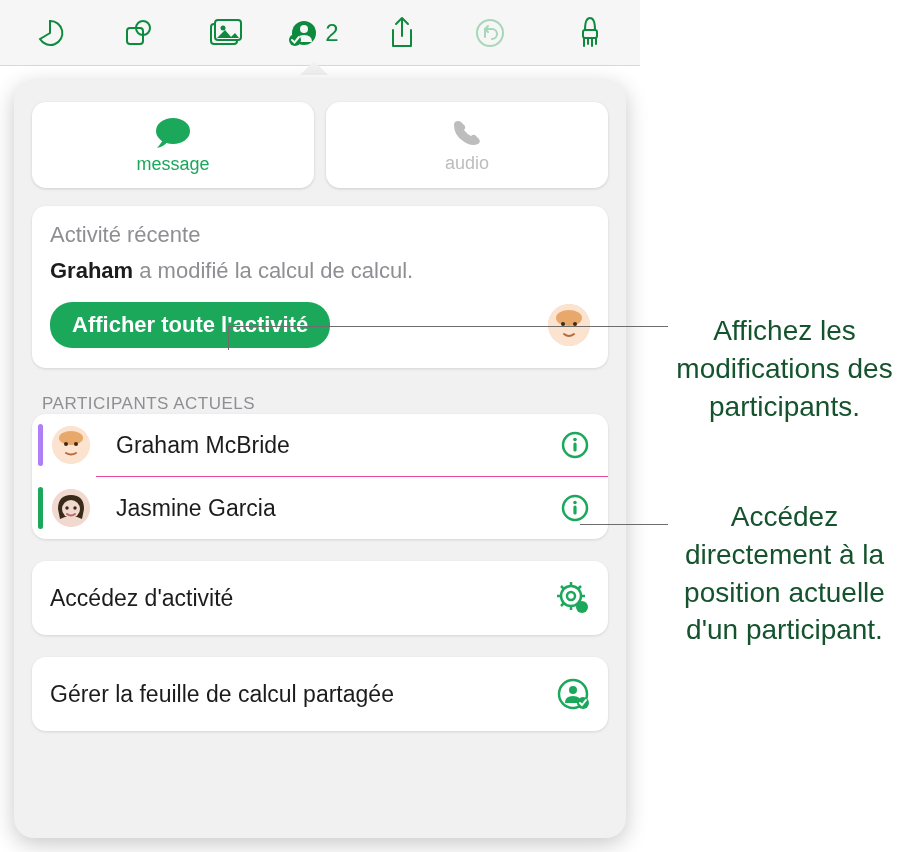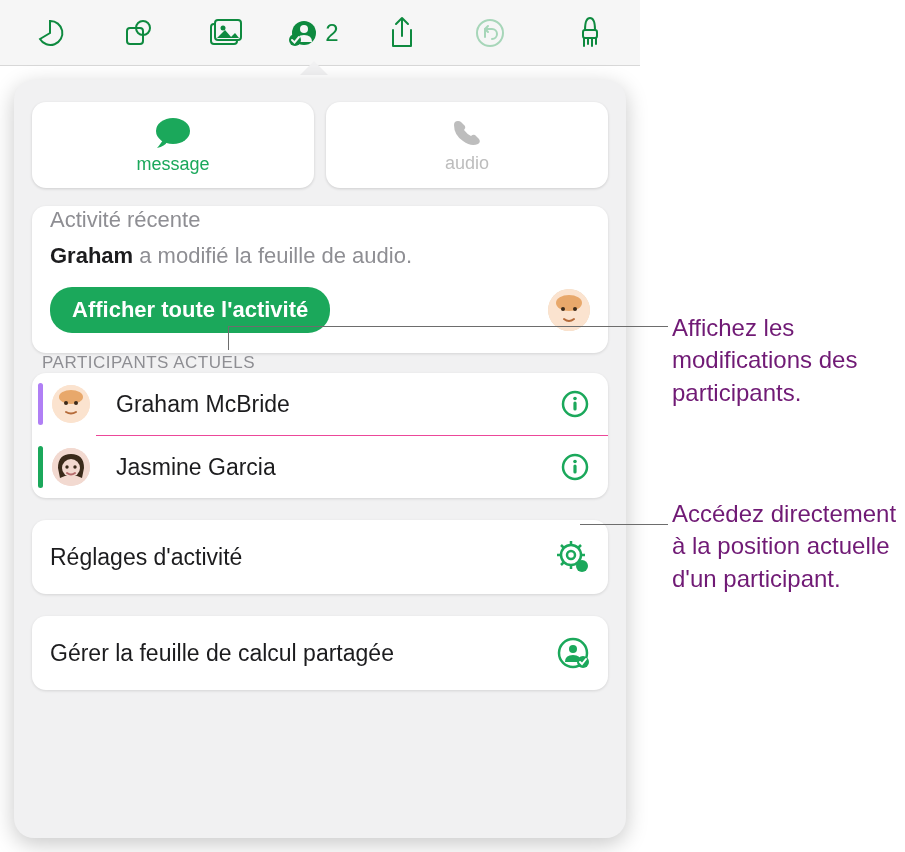--- a/index.html
+++ b/index.html
@@ -86,21 +86,22 @@
     font-size: 18px;
     font-weight: 500;
   }
   .contact-message .contact-btn-label { color: #1ba85b; }
   .contact-inactive .contact-btn-label { color: #bdbdbd; }
   
   .activity-card {
     background: #ffffff;
     border-radius: 14px;
     box-shadow: 0 1px 3px rgba(0,0,0,0.12);
-    padding: 1px 18px 20px 18px;
+    padding: 16px 18px 20px 18px;
+    margin-bottom: 26px;
     position: relative;
   }
   .activity-heading {
     font-size: 22px;
     color: #8e8e93;
     font-weight: 500;
     margin-bottom: 10px;
   }
   .activity-line {
     font-size: 22px;
@@ -192,23 +193,24 @@
     display: flex;
     align-items: center;
     justify-content: space-between;
     padding: 20px 18px;
     font-size: 23px;
     color: #1c1c1e;
   }
   
   .callout {
     position: absolute;
-    font-size: 24px;
+    font-size: 28px;
     line-height: 1.35;
-    color: #701a75;
+    color: #14532d;
+    text-align: center;
   }
   .callout-1 { left: 672px; top: 312px; width: 225px; }
   .callout-2 { left: 672px; top: 498px; width: 225px; }
   .callout-line {
     position: absolute;
     background: #6d6d6d;
     height: 1px;
   }
   .line1-h { left: 228px; top: 326px; width: 440px; }
   .line1-v { left: 228px; top: 326px; width: 1px; height: 24px; background:#6d6d6d; }
@@ -288,21 +290,21 @@
       <svg width="32" height="32" viewBox="0 0 32 32">
           <path d="M7 4 Q3 4 3 8 Q3 18 12 24 Q20 30 27 27 Q30 25 28 22 L24 18 Q22 17 20 19 Q16 17 13 13 Q15 11 14 9 L10 5 Q9 4 7 4 Z" fill="#bdbdbd"></path>
         </svg>
       <span class="contact-btn-label">audio</span>
     </div>
   </div>
 
   <div class="activity-card">
     <div class="activity-heading">Activité récente</div>
     <div class="activity-line">
-      <span class="actor">Graham</span><span> a modifié la feuille de audio.</span>
+      <span class="actor">Graham</span><span> a modifié la calcul de calcul.</span>
     </div>
     <div class="activity-row">
       <div class="show-activity-btn">Afficher toute l'activité</div>
       <div class="avatar">
         <svg width="42" height="42" viewBox="0 0 42 42">
             <circle cx="21" cy="21" r="21" fill="#fbe3cf"></circle>
             <ellipse cx="21" cy="14" rx="13" ry="8" fill="#e8a86b"></ellipse>
             <circle cx="15" cy="20" r="2" fill="#3b2a1a"></circle>
             <circle cx="27" cy="20" r="2" fill="#3b2a1a"></circle>
             <path d="M16 30 Q21 34 26 30" stroke="#b56b3a" stroke-width="2" fill="none" stroke-linecap="round"></path>
@@ -351,21 +353,21 @@
             <circle cx="15" cy="15" r="12" fill="none" stroke="#1ba85b" stroke-width="2.5"></circle>
             <circle cx="15" cy="9.5" r="1.8" fill="#1ba85b"></circle>
             <rect x="13.4" y="12.5" width="3.2" height="9" rx="1.6" fill="#1ba85b"></rect>
           </svg>
       </div>
     </div>
   </div>
 
   <div class="settings-card">
     <div class="settings-row">
-      <span>Réglages d'activité</span>
+      <span>Accédez d'activité</span>
       <svg width="34" height="34" viewBox="0 0 34 34">
           <circle cx="15" cy="15" r="10" fill="none" stroke="#1ba85b" stroke-width="2.5"></circle>
           <g stroke="#1ba85b" stroke-width="2.5">
             <line x1="15" y1="1" x2="15" y2="5"></line>
             <line x1="15" y1="25" x2="15" y2="29"></line>
             <line x1="1" y1="15" x2="5" y2="15"></line>
             <line x1="25" y1="15" x2="29" y2="15"></line>
             <line x1="5" y1="5" x2="8" y2="8"></line>
             <line x1="22" y1="22" x2="25" y2="25"></line>
             <line x1="5" y1="25" x2="8" y2="22"></line>

